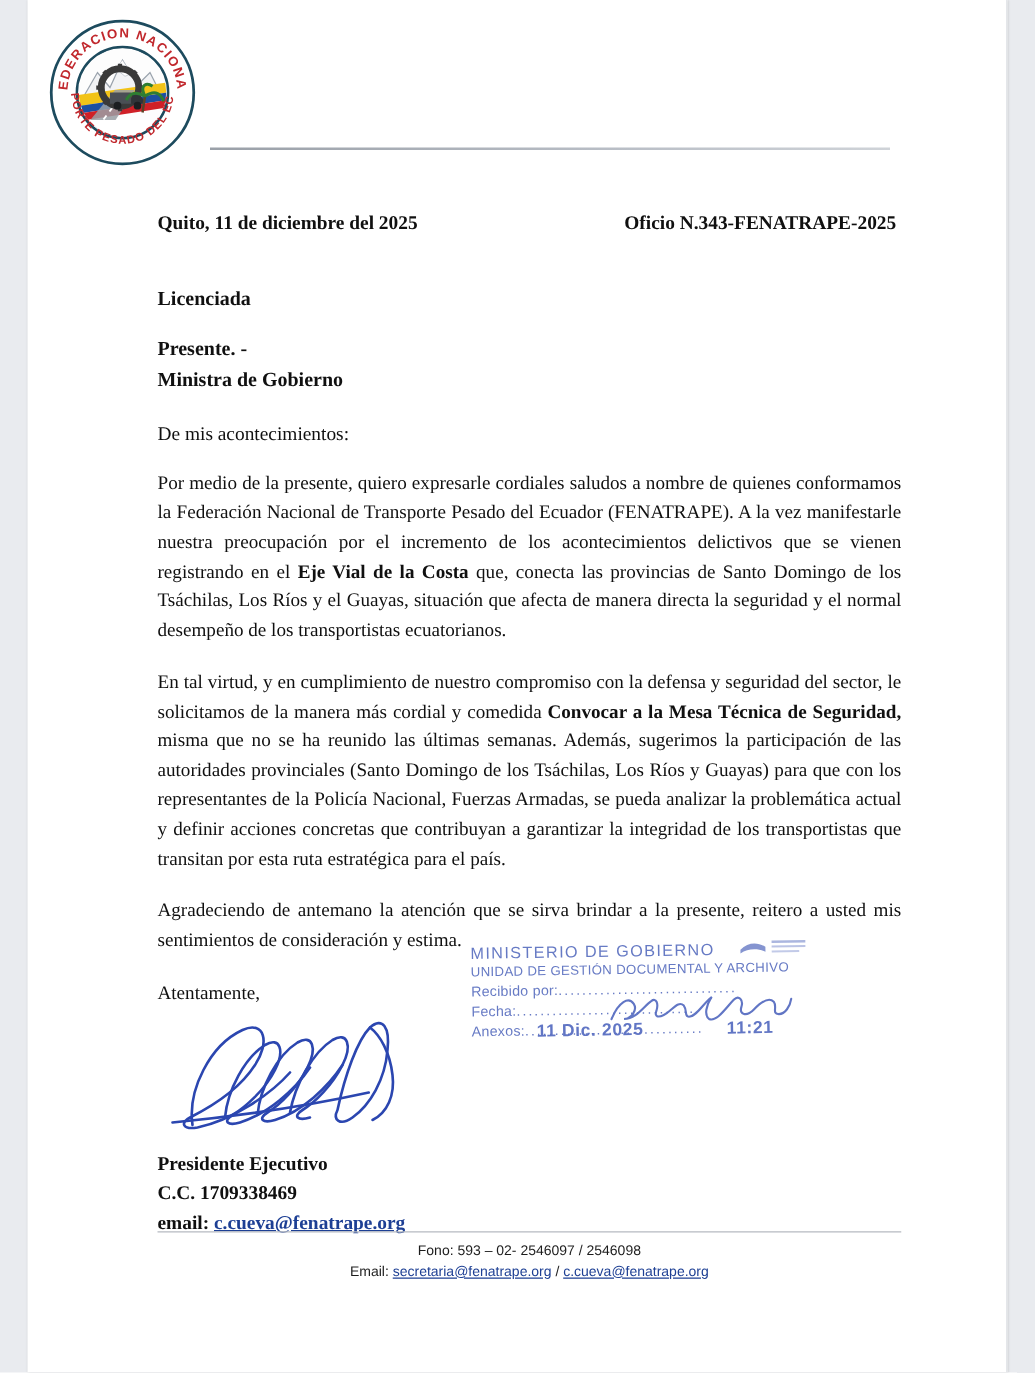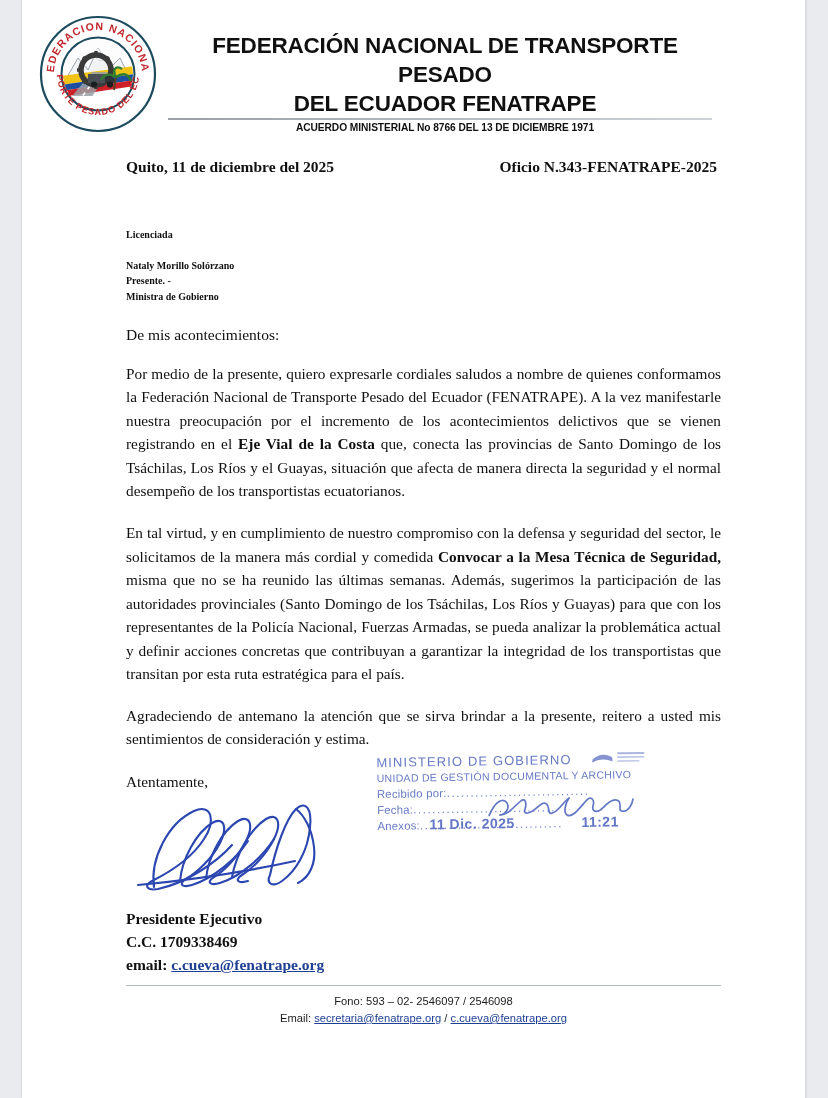--- a/index.html
+++ b/index.html
@@ -83,28 +83,28 @@
     position: relative;
     padding: 0 85px 0 104px;
     color: #101010;
   }
   .meta-row {
     display: flex;
     justify-content: space-between;
     align-items: baseline;
     font-weight: bold;
     font-size: 15.5px;
-    margin-top: 18px;
+    margin-top: 30px;
   }
   .meta-row .oficio { margin-right: 4px; }
 
   .recipient {
-    margin-top: 51px;
-    font-weight: bold;
-    font-size: 10px;
+    margin-top: 40px;
+    font-weight: bold;
+    font-size: 16px;
     line-height: 1.52;
   }
   .recipient .lic { display: block; margin-bottom: 16px; }
   .recipient .ln { display: block; }
 
   .salutation {
     margin-top: 22px;
     font-size: 15.5px;
   }
 
@@ -278,38 +278,32 @@
         </g>
         <text font-family="Liberation Sans, sans-serif" font-size="10.6" font-weight="bold" fill="#c1282d" letter-spacing="1.1">
           <textPath href="#arcTop" startOffset="50%" text-anchor="middle">FEDERACION NACIONAL</textPath>
         </text>
         <text font-family="Liberation Sans, sans-serif" font-size="9.1" font-weight="bold" fill="#c1282d" letter-spacing="0.9">
           <textPath href="#arcBot" startOffset="50%" text-anchor="middle">TRANSPORTE PESADO DEL ECUADOR</textPath>
         </text>
       </svg>
     </div>
 
-    <div class="head-text">
-      <div class="head-line1">FEDERACIÓN NACIONAL DE TRANSPORTE PESADO</div>
-      <div class="head-line2">DEL ECUADOR FENATRAPE</div>
-      <div class="head-sub">ACUERDO MINISTERIAL No 8766 DEL 13 DE DICIEMBRE 1971</div>
-    </div>
     <div class="head-rule"></div>
   </div>
 
   <div class="content">
 
     <div class="meta-row">
       <span class="place-date">Quito, 11 de diciembre del 2025</span>
       <span class="oficio">Oficio N.343-FENATRAPE-2025</span>
     </div>
 
     <div class="recipient">
       <span class="lic">Licenciada</span>
-      <span class="ln">Nataly Morillo Solórzano</span>
       <span class="ln">Presente. -</span>
       <span class="ln">Ministra de Gobierno</span>
     </div>
 
     <div class="salutation">De mis acontecimientos:</div>
 
     <div id="paragraphs">
         <p class="body-par"><span>Por medio de la presente, quiero expresarle cordiales saludos a nombre de quienes conformamos la Federación Nacional de Transporte Pesado del Ecuador (FENATRAPE). A la vez manifestarle nuestra preocupación por el incremento de los acontecimientos delictivos que se vienen registrando en el </span><b>Eje Vial de la Costa</b><span> que, conecta las provincias de Santo Domingo de los Tsáchilas, Los Ríos y el Guayas, situación que afecta de manera directa la seguridad y el normal desempeño de los transportistas ecuatorianos.</span></p>
         <p class="body-par"><span>En tal virtud, y en cumplimiento de nuestro compromiso con la defensa y seguridad del sector, le solicitamos de la manera más cordial y comedida </span><b>Convocar a la Mesa Técnica de Seguridad,</b><span> misma que no se ha reunido las últimas semanas. Además, sugerimos la participación de las autoridades provinciales (Santo Domingo de los Tsáchilas, Los Ríos y Guayas) para que con los representantes de la Policía Nacional, Fuerzas Armadas, se pueda analizar la problemática actual y definir acciones concretas que contribuyan a garantizar la integridad de los transportistas que transitan por esta ruta estratégica para el país.</span></p>
         <p class="body-par"><span>Agradeciendo de antemano la atención que se sirva brindar a la presente, reitero a usted mis sentimientos de consideración y estima.</span></p>

